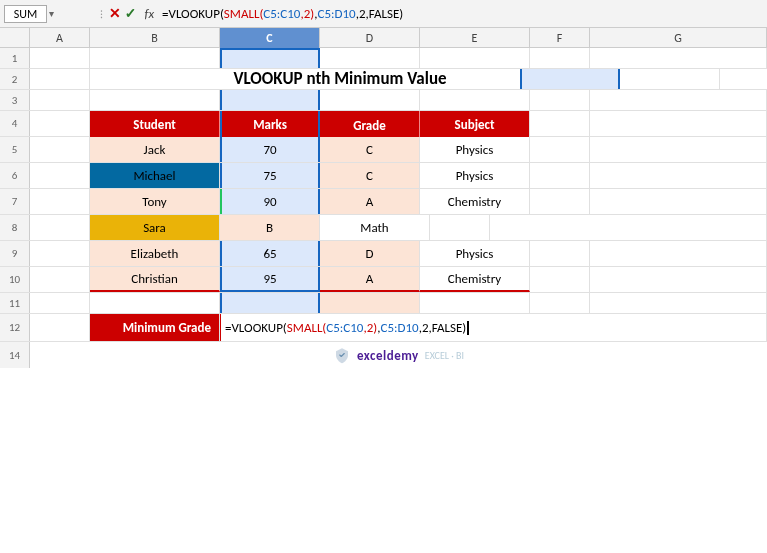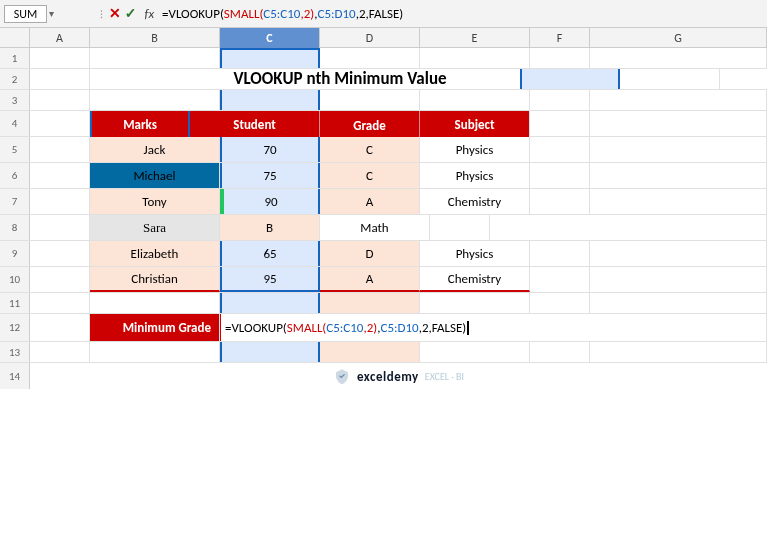--- a/index.html
+++ b/index.html
@@ -251,22 +251,22 @@
     <div class="cell col-c" style="background:#dce8fb;"></div>
     <div class="cell col-d" style="background:#fff;"></div>
     <div class="cell col-e"></div>
     <div class="cell col-f"></div>
     <div class="cell col-g"></div>
   </div>
 
   <div class="grid-row table-header" style="height:26px;">
     <div class="row-num">4</div>
     <div class="cell col-a"></div>
+    <div class="cell col-b cell-th" style="background:#c00;color:#fff;font-weight:bold;border-right:1px solid #e88;height:26px;">Student</div>
     <div class="cell col-c cell-th" style="background:#c00;color:#fff;font-weight:bold;border-left:2px solid #1565c0;border-right:2px solid #1565c0;height:26px;">Marks</div>
-    <div class="cell col-b cell-th" style="background:#c00;color:#fff;font-weight:bold;border-right:1px solid #e88;height:26px;">Student</div>
     <div class="cell col-d cell-th" style="background:#c00;color:#fff;font-weight:bold;border-right:1px solid #e88;height:28px;">Grade</div>
     <div class="cell col-e cell-th" style="background:#c00;color:#fff;font-weight:bold;height:26px;">Subject</div>
     <div class="cell col-f"></div>
     <div class="cell col-g"></div>
   </div>
 
   <div class="grid-row row-odd" style="height:26px;">
     <div class="row-num">5</div>
     <div class="cell col-a"></div>
     <div class="cell col-b cell-data-b" style="background:#fce4d6;">Jack</div>
@@ -285,31 +285,31 @@
     <div class="cell col-d" style="background:#fce4d6;">C</div>
     <div class="cell col-e">Physics</div>
     <div class="cell col-f"></div>
     <div class="cell col-g"></div>
   </div>
 
   <div class="grid-row row-odd" style="height:26px;">
     <div class="row-num">7</div>
     <div class="cell col-a"></div>
     <div class="cell col-b cell-data-b" style="background:#fce4d6;">Tony</div>
-    <div class="cell col-c" style="background:#dce8fb;border-left:4px solid #22c55e;border-right:2px solid #1565c0;">90</div>
+    <div class="cell col-c" style="background:#dce8fb;border-left:2px solid #22c55e;border-right:2px solid #1565c0;">90</div>
     <div class="cell col-d" style="background:#fce4d6;">A</div>
     <div class="cell col-e">Chemistry</div>
     <div class="cell col-f"></div>
     <div class="cell col-g"></div>
   </div>
 
   <div class="grid-row row-even" style="height:26px;">
     <div class="row-num">8</div>
     <div class="cell col-a"></div>
-    <div class="cell col-b cell-data-b" style="background:#e5e5e5;font-family:Liberation Serif, serif;">Sara</div>
+    <div class="cell col-b cell-data-b" style="background:#eab308;">Sara</div>
     <div class="cell col-d" style="background:#fce4d6;">B</div>
     <div class="cell col-e">Math</div>
     <div class="cell col-f"></div>
     <div class="cell col-g"></div>
   </div>
 
   <div class="grid-row row-odd" style="height:26px;">
     <div class="row-num">9</div>
     <div class="cell col-a"></div>
     <div class="cell col-b cell-data-b" style="background:#fce4d6;">Elizabeth</div>
@@ -352,40 +352,30 @@
         <span style="color:#1565c0;">C5:C10</span>
         <span style="color:#c00;">,2)</span>
         <span style="color:#000;">,</span>
         <span style="color:#1565c0;">C5:D10</span>
         <span style="color:#000;">,2,FALSE)</span>
         <span style="color:#000;display:inline-block;width:2px;height:14px;background:#000;vertical-align:middle;margin-left:1px;"></span>
     </div>
     <div class="cell col-g" style="flex:1;"></div>
   </div>
 
-  <div class="grid-row">
-    <div class="row-num">13</div>
-    <div class="cell col-a"></div>
-    <div class="cell col-b"></div>
-    <div class="cell col-c" style="background:#dce8fb;"></div>
-    <div class="cell col-d"></div>
-    <div class="cell col-e"></div>
-    <div class="cell col-f"></div>
-    <div class="cell col-g"></div>
-  </div>
 
   <div class="grid-row" style="border-bottom:none;">
     <div class="row-num">14</div>
     <div style="flex:1;display:flex;align-items:center;justify-content:center;">
       <div class="watermark-row">
         <svg class="watermark-logo" viewBox="0 0 24 24" fill="none" xmlns="http://www.w3.org/2000/svg">
           <path d="M12 3L4 7v5c0 5 4 9.5 8 11 4-1.5 8-6 8-11V7L12 3z" fill="#9eb3c9" opacity="0.5"></path>
           <path d="M9 12l2 2 4-4" stroke="#6a90b0" stroke-width="1.5" stroke-linecap="round" stroke-linejoin="round"></path>
         </svg>
-        <span style="color:#0f172a;font-size:13px;font-weight:600;letter-spacing:0.5px;">exceldemy</span>
+        <span style="color:#4c1d95;font-size:13px;font-weight:600;letter-spacing:0.5px;">exceldemy</span>
         <span style="color:#b8cdd9;font-size:10px;">EXCEL · BI</span>
       </div>
     </div>
   </div>
 </div>
 
 <div style="position:absolute;top:68px;left:90px;width:500px;text-align:center;pointer-events:none;">
   <span style="font-weight:bold;font-size:17px;color:#000;">VLOOKUP nth Minimum Value</span>
 </div>
 

